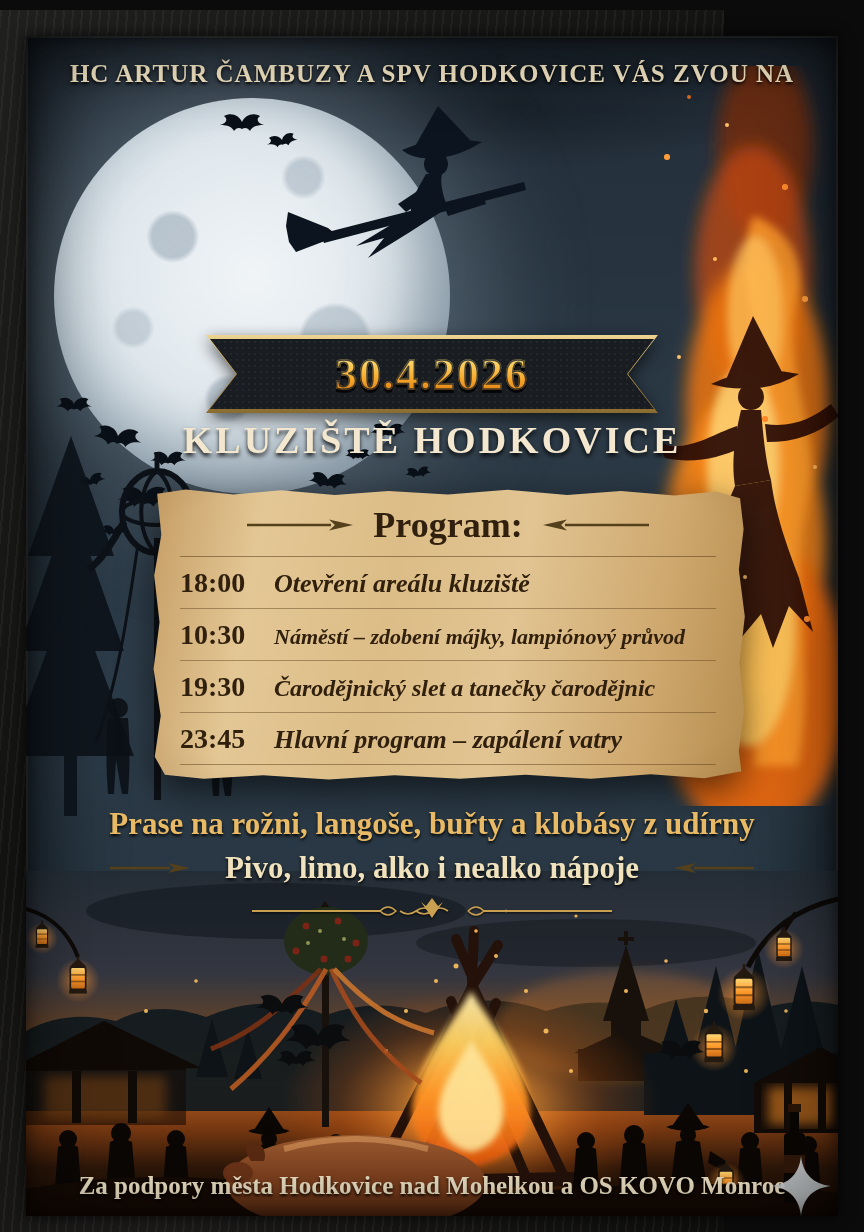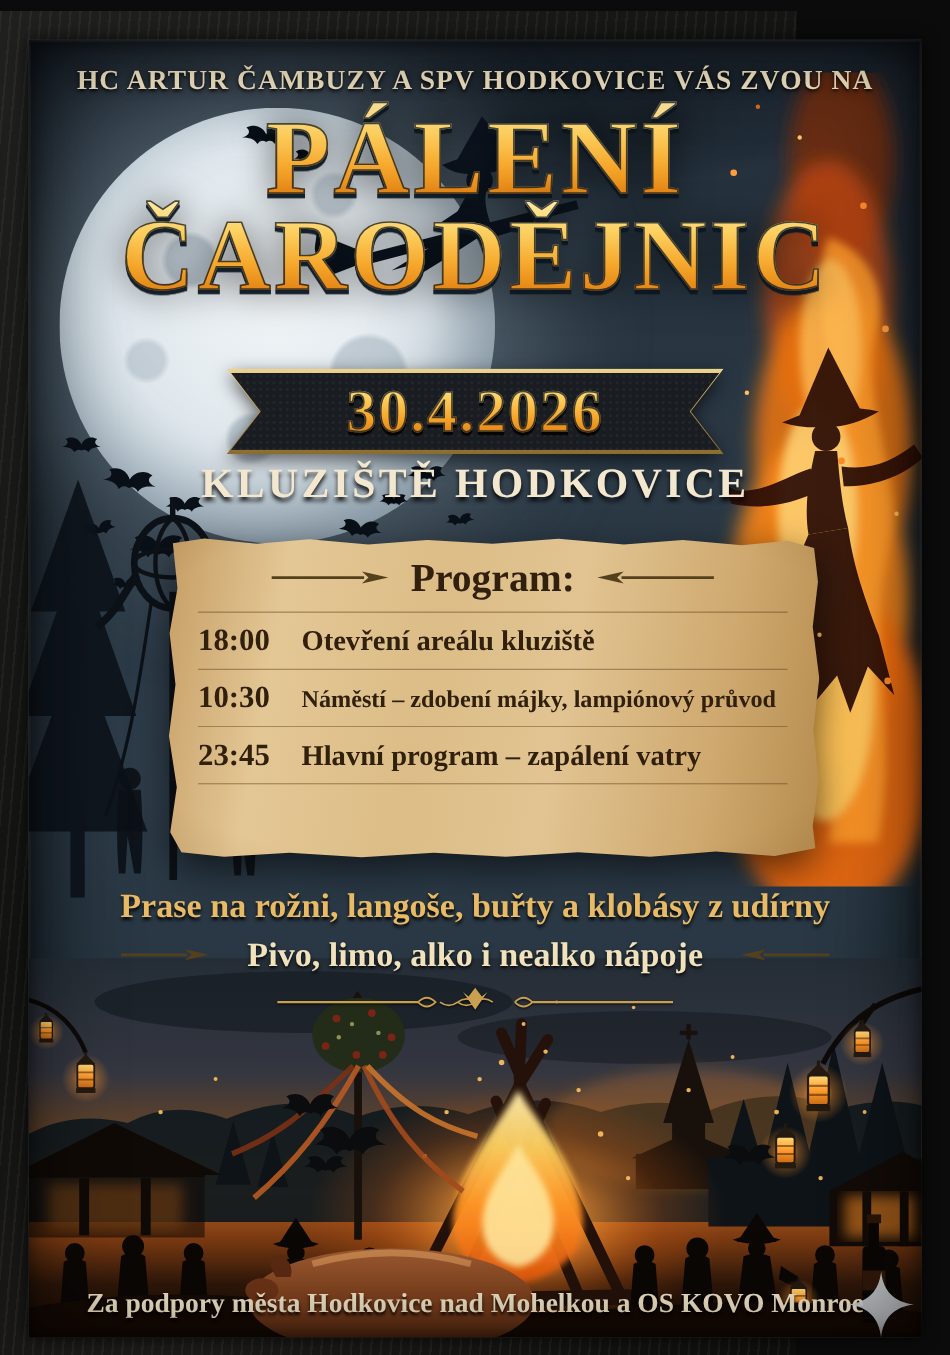--- a/index.html
+++ b/index.html
@@ -48,21 +48,21 @@
   
   .ribbon{position:absolute;left:50%;transform:translateX(-50%);top:299px;width:452px;height:78px;z-index:11;
     filter:drop-shadow(0 5px 8px rgba(0,0,0,.6));}
   .ribbon-gold{position:absolute;inset:0;
     clip-path:polygon(0 0,100% 0,calc(100% - 30px) 50%,100% 100%,0 100%,30px 50%);
     background:linear-gradient(180deg,#ecd492 0%,#c2a054 40%,#8a6c30 100%);}
   .ribbon-dark{position:absolute;inset:4px;
     clip-path:polygon(0 0,100% 0,calc(100% - 27px) 50%,100% 100%,0 100%,27px 50%);
     background:radial-gradient(circle, rgba(255,255,255,.05) 1px, transparent 1.4px) 0 0/6px 6px,#191c20;
     display:flex;align-items:center;justify-content:center;}
-  .date-text{font-size:54px;font-weight:bold;letter-spacing:2px;
+  .date-text{font-size:44px;font-weight:bold;letter-spacing:2px;
     filter:drop-shadow(0 3px 0 rgba(0,0,0,.8));}
   .venue{position:absolute;top:382px;left:0;width:100%;text-align:center;z-index:11;
     font-weight:bold;font-size:38px;letter-spacing:3px;color:#f3e8cf;
     text-shadow:0 3px 4px rgba(0,0,0,.85);}
   
   .parchment-wrap{position:absolute;left:124px;top:452px;width:596px;height:292px;z-index:10;
     filter:drop-shadow(0 12px 18px rgba(0,0,0,.6));}
   .parchment{position:absolute;inset:0;
     clip-path:polygon(1.2% 2%,6% .5%,14% 2.2%,22% .8%,31% 2.4%,40% 1%,50% 2.2%,60% .6%,70% 2.4%,79% 1%,88% 2.6%,95% 1.2%,99% 3.5%,99.6% 14%,98.8% 28%,99.8% 44%,98.9% 60%,99.7% 76%,98.8% 90%,99.2% 97%,93% 99.4%,84% 98%,74% 99.6%,63% 98.2%,52% 99.6%,41% 98.4%,30% 99.8%,19% 98.4%,9% 99.6%,2.5% 98.2%,.8% 92%,1.8% 78%,.6% 62%,1.6% 46%,.7% 30%,1.9% 16%);
     background:
@@ -70,21 +70,21 @@
       linear-gradient(100deg,#c59c63 0%,#e3c795 18%,#dcbd87 40%,#e1c492 60%,#cfa96f 82%,#b58c4f 100%);
     color:#31200e;}
   .pheading{display:flex;align-items:center;justify-content:center;gap:18px;
     padding:16px 36px 10px;color:#46330f;}
   .pheading-text{font-size:36px;font-weight:bold;color:#31200e;}
   .arrow{display:block;color:#55401c;}
   .plist{margin:0 30px;border-top:1px solid rgba(92,62,26,.55);border-bottom:1px solid rgba(92,62,26,.5);}
   .prow{display:flex;align-items:baseline;gap:12px;padding:10px 0 9px;border-bottom:1px solid rgba(92,62,26,.45);}
   .prow:last-child{border-bottom:none;}
   .ptime{flex:0 0 82px;font-size:28px;font-weight:bold;}
-  .pdesc{font-size:26px;font-weight:bold;white-space:nowrap;}
+  .pdesc{font-size:26px;font-weight:bold;white-space:nowrap;font-style:italic;}
   .prow.long .pdesc{font-size:22px;}
   .prow.mid .pdesc{font-size:24px;}
   
   .food{position:absolute;top:770px;left:0;width:100%;text-align:center;z-index:11;
     font-size:31px;font-weight:bold;color:#e9ba65;text-shadow:0 2px 3px rgba(0,0,0,.9);}
   .drinks{position:absolute;top:814px;left:0;width:100%;z-index:11;display:flex;
     align-items:center;justify-content:center;gap:33px;color:#f0e2bd;}
   .drinks-text{font-size:31px;font-weight:bold;text-shadow:0 2px 3px rgba(0,0,0,.9);}
   .ornament{position:absolute;top:860px;left:50%;transform:translateX(-50%);z-index:11;color:#c9a050;
     filter:drop-shadow(0 1px 1px rgba(0,0,0,.8));}
@@ -206,24 +206,20 @@
         <circle cx="148" cy="331" r="13"></circle>
         <path d="M138,344 C132,370 128,396 132,420 L168,414 C162,392 160,366 158,344 Z"></path>
         <path d="M134,360 C110,368 92,382 66,380 L54,374 L62,392 C90,398 116,392 138,382 Z"></path>
         <path d="M162,358 C190,362 210,352 228,338 L236,350 C216,368 192,376 164,376 Z"></path>
         <path d="M132,420 C110,470 92,520 70,560 L100,552 L88,584 L126,556 L118,596 L158,548 L170,582 L186,540 L210,566 L196,512 C180,470 172,444 168,414 Z"></path>
       </g>
     </svg>
     <div class="embers"></div>
 
     <div class="invite">HC ARTUR ČAMBUZY A SPV HODKOVICE VÁS ZVOU NA</div>
-    <div class="titles">
-      <div class="title-line l1"><span class="gtext">PÁLENÍ</span></div>
-      <div class="title-line l2"><span class="gtext">ČARODĚJNIC</span></div>
-    </div>
 
     <div class="ribbon">
       <div class="ribbon-gold"></div>
       <div class="ribbon-dark">
         <span class="date-text gtext">30.4.2026</span>
       </div>
     </div>
     <div class="venue">KLUZIŠTĚ HODKOVICE</div>
 
     <div class="parchment-wrap">
@@ -240,20 +236,24 @@
           </svg>
         </div>
         <div class="plist">
           <div class="prow">
             <span class="ptime">18:00</span>
             <span class="pdesc">Otevření areálu kluziště</span>
           </div>
           <div class="prow long">
             <span class="ptime">10:30</span>
             <span class="pdesc">Náměstí – zdobení májky, lampiónový průvod</span>
+          </div>
+          <div class="prow mid">
+            <span class="ptime">19:30</span>
+            <span class="pdesc">Čarodějnický slet a tanečky čarodějnic</span>
           </div>
           <div class="prow">
             <span class="ptime">23:45</span>
             <span class="pdesc">Hlavní program – zapálení vatry</span>
           </div>
         </div>
       </div>
     </div>
 
     <div class="food">Prase na rožni, langoše, buřty a klobásy z udírny</div>

